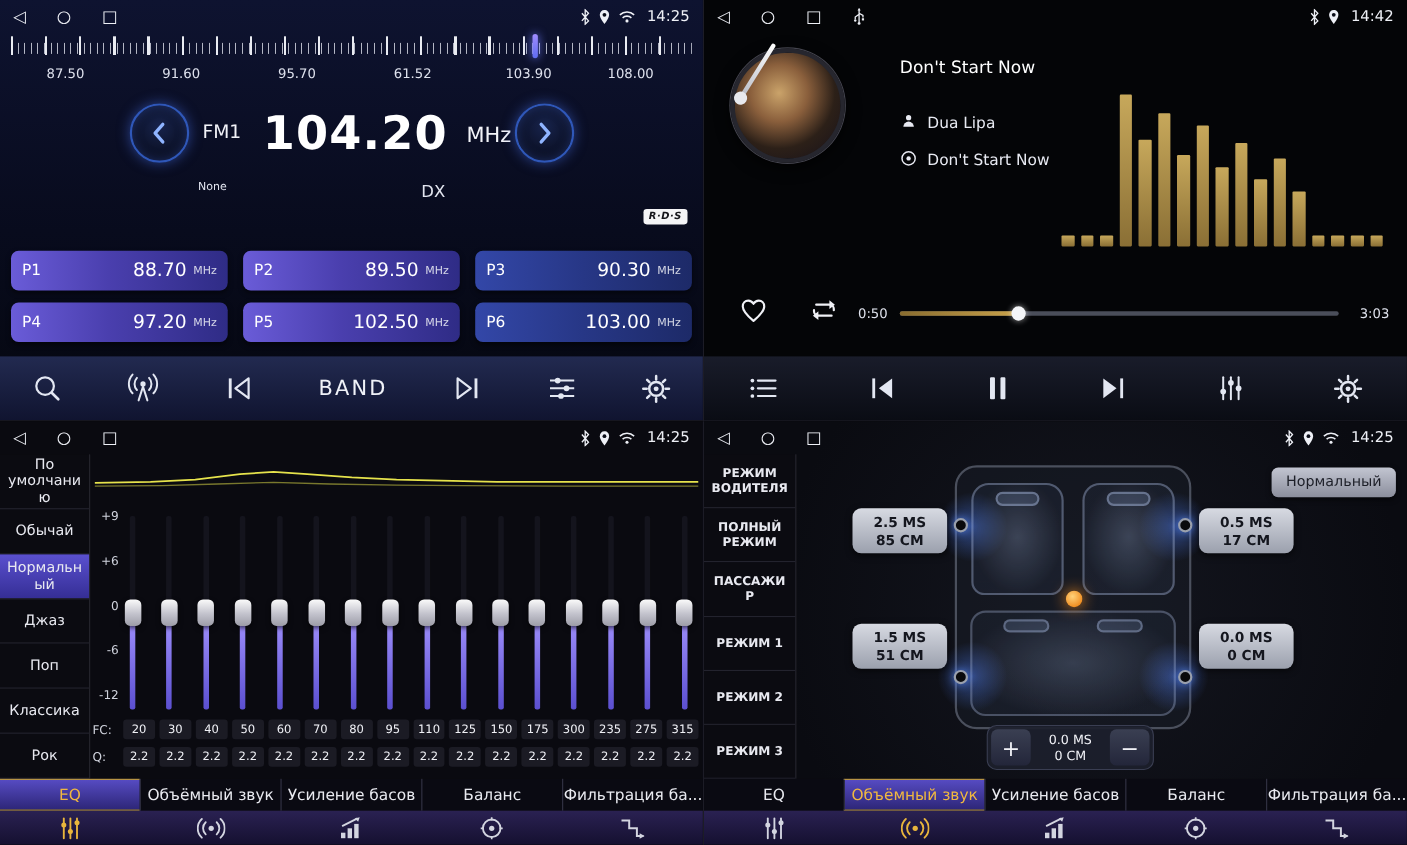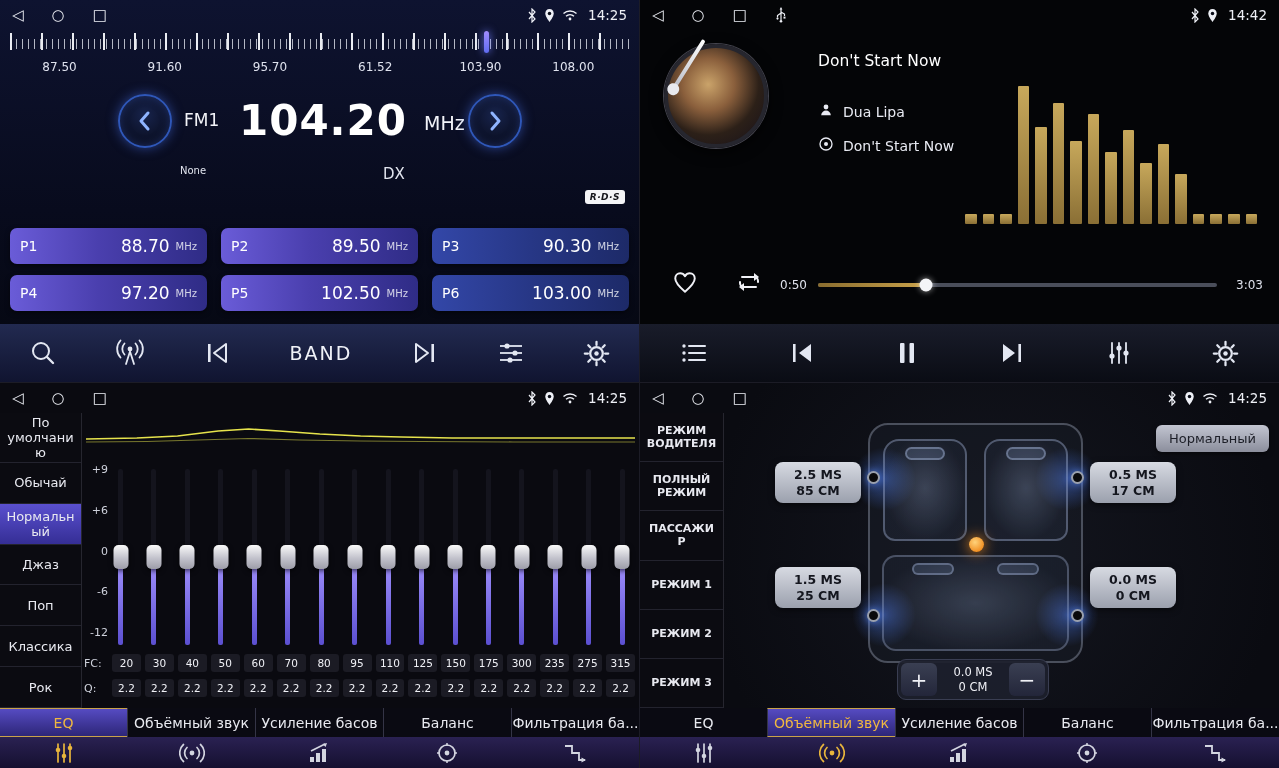--- a/index.html
+++ b/index.html
@@ -773,21 +773,21 @@
     <div class="delay-card dc-fl">
       <span>2.5 MS</span>
       <span>85 CM</span>
     </div>
     <div class="delay-card dc-fr">
       <span>0.5 MS</span>
       <span>17 CM</span>
     </div>
     <div class="delay-card dc-rl">
       <span>1.5 MS</span>
-      <span>25 CM</span>
+      <span>51 CM</span>
     </div>
     <div class="delay-card dc-rr">
       <span>0.0 MS</span>
       <span>0 CM</span>
     </div>
 
     <div class="adjust">
       <div class="adj-btn">+</div>
       <div class="adj-val">
         <span>0.0 MS</span>

